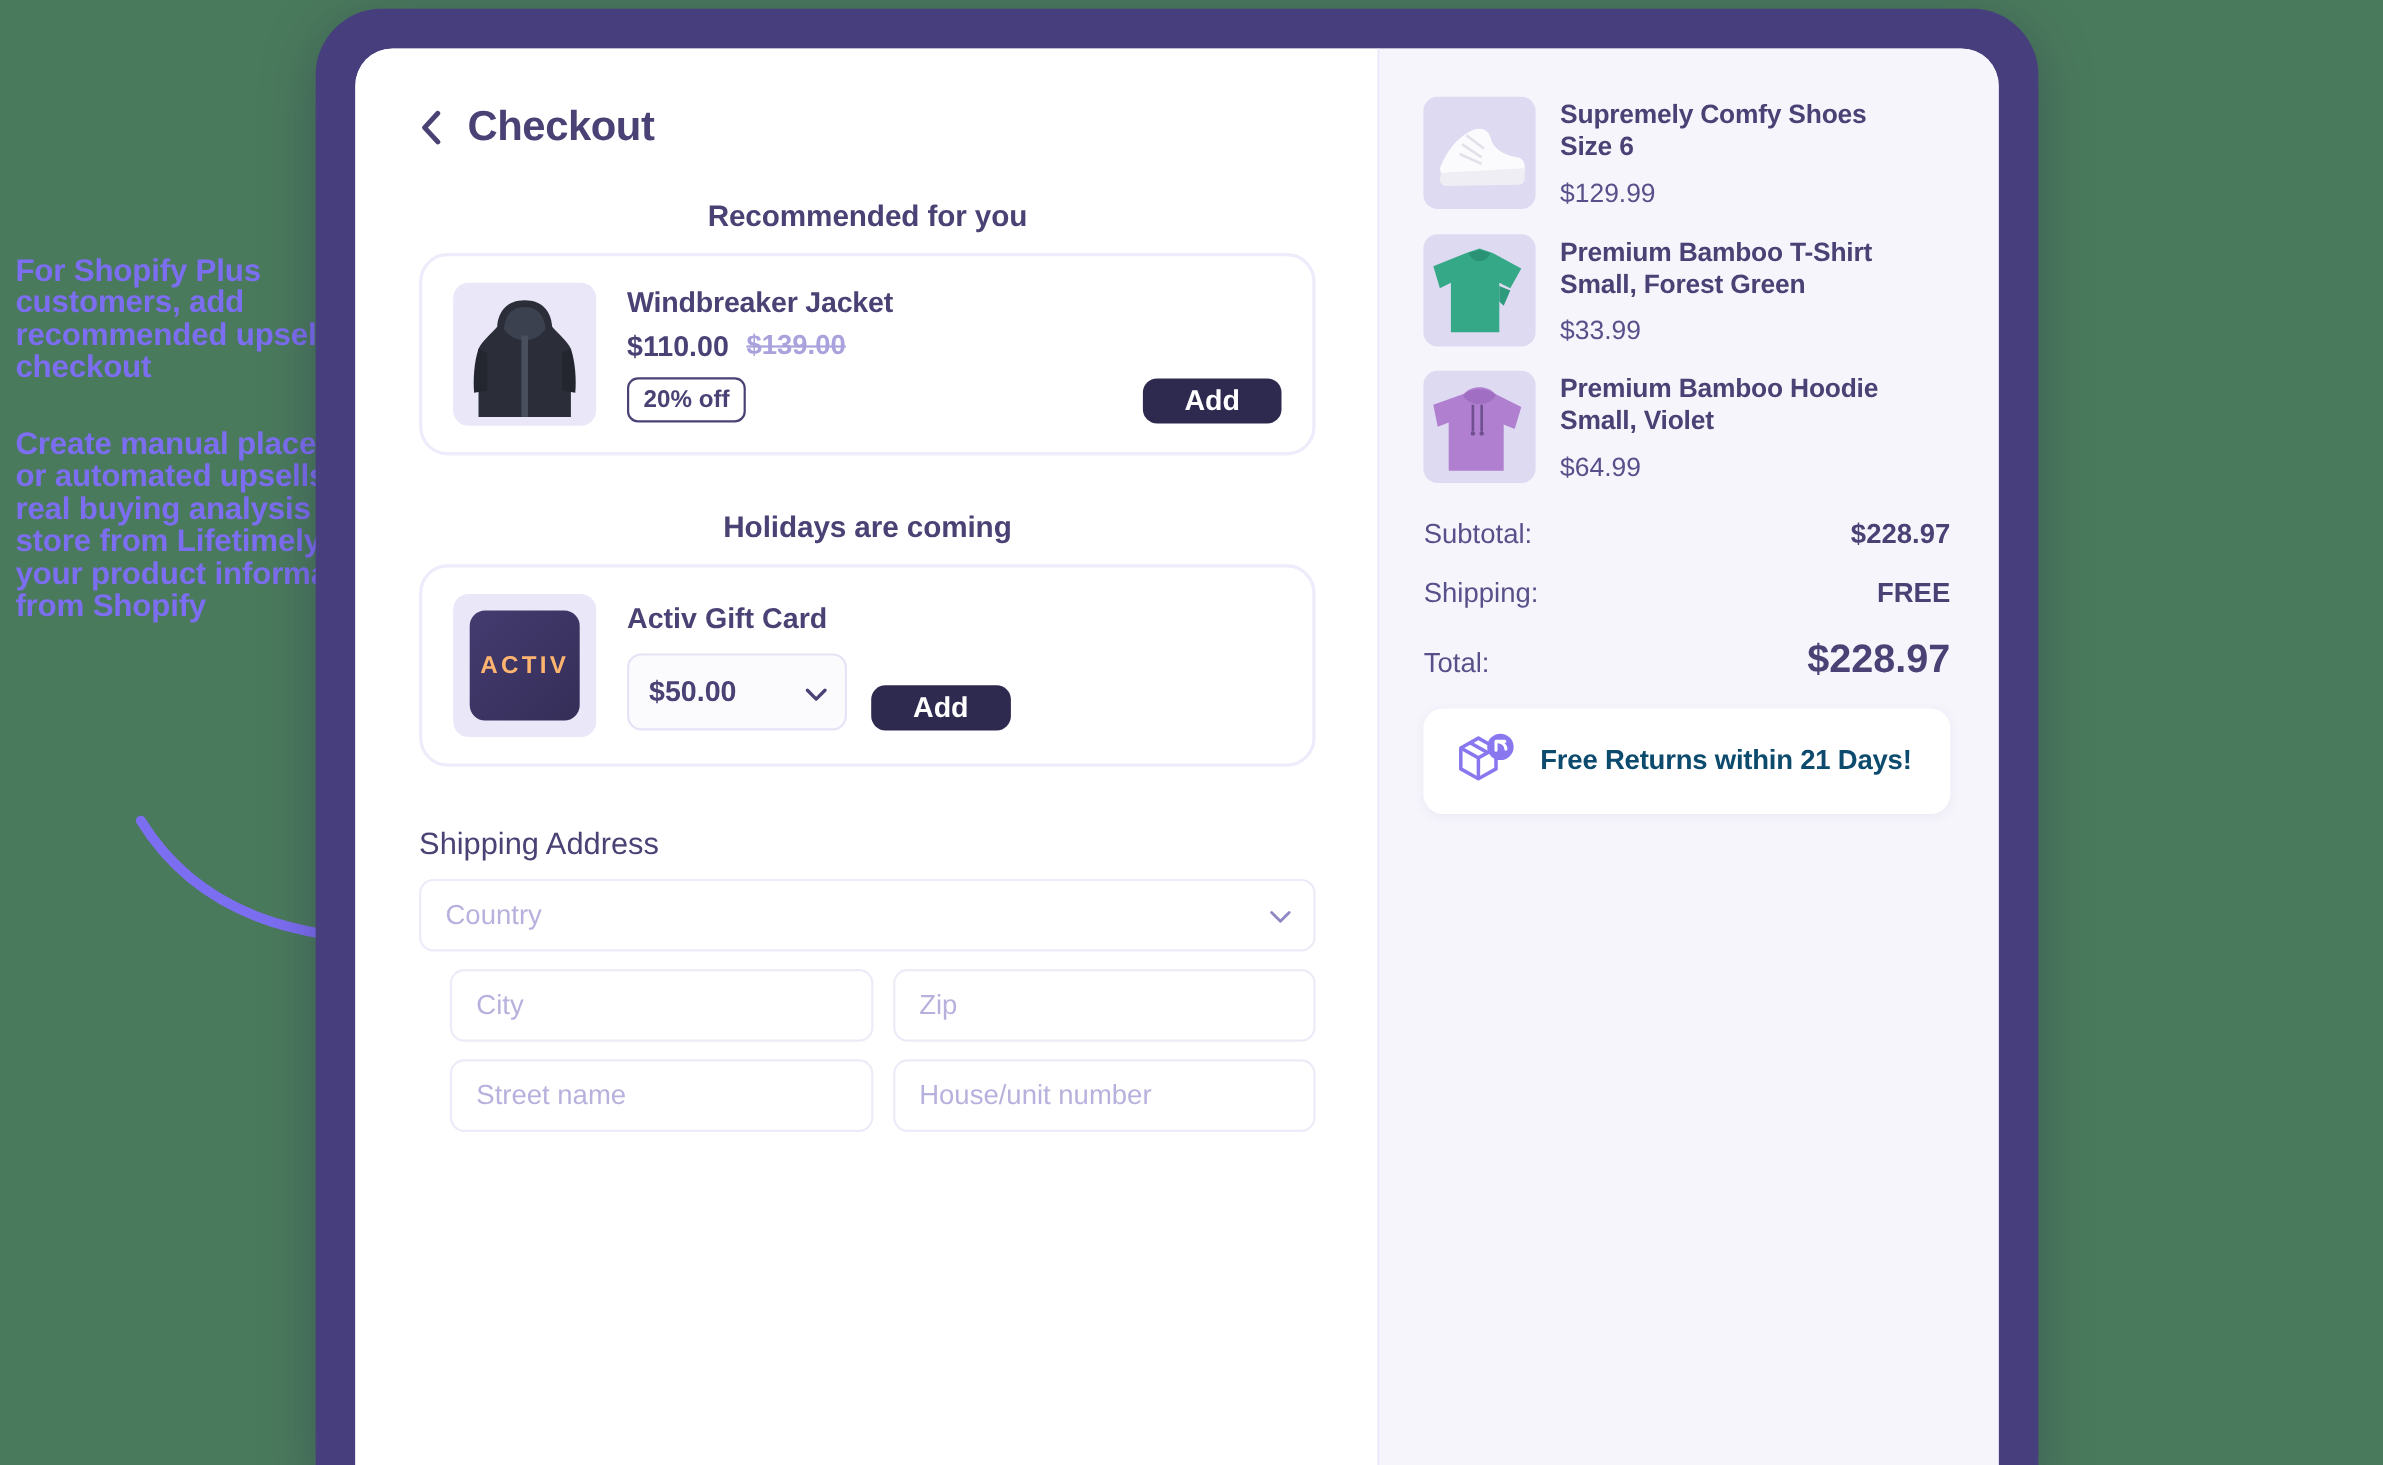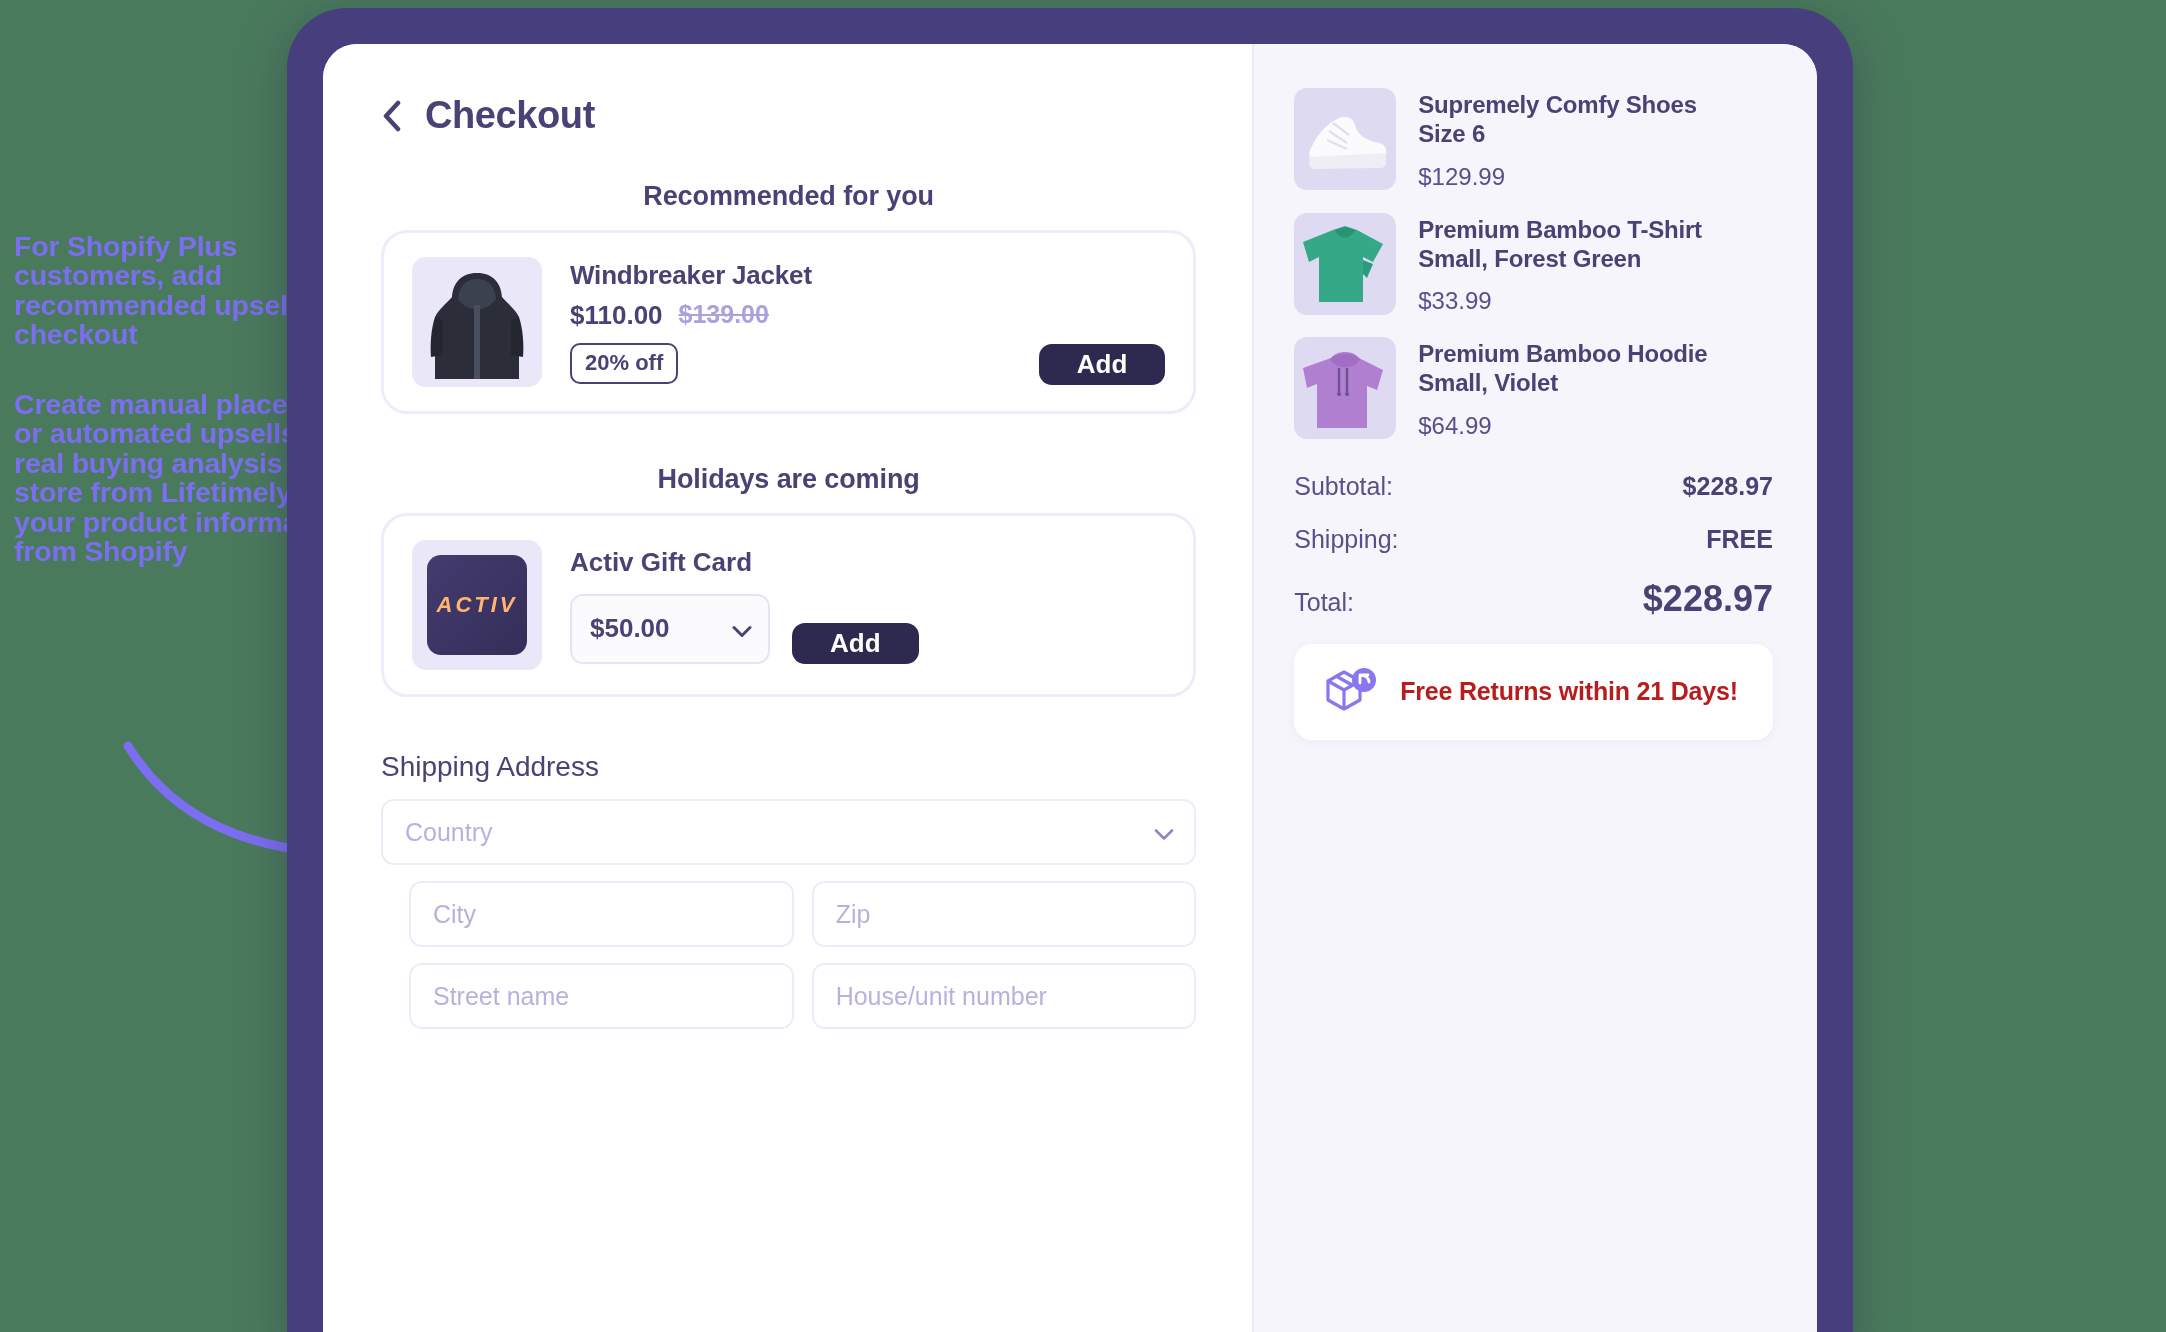--- a/index.html
+++ b/index.html
@@ -125,21 +125,21 @@
     padding: 0 18px;
     font-size: 26px; font-weight: 700; color: #4a4275;
     cursor: pointer;
   }
   .select-amount .caret { position: absolute; right: 16px; top: 50%; transform: translateY(-50%); }
   .activ-card {
     width: 100px; height: 100px;
     border-radius: 14px;
     background: linear-gradient(135deg,#443b6f 0%,#352e58 100%);
     display: flex; align-items: center; justify-content: center;
-    color: #ffb570; font-weight: 800; font-size: 22px; letter-spacing: 3px; font-style: italic;
+    color: #ffb570; font-weight: 800; font-size: 22px; letter-spacing: 3px;
   }
 
   
   .ship-title {
     font-size: 28px; color: #4a4275; font-weight: 400;
     margin-top: 54px; margin-bottom: 16px;
   }
   .field {
     border: 2px solid #ecebf7; border-radius: 13px;
     height: 66px; background: #fff;
@@ -177,21 +177,21 @@
 
   .returns {
     margin-top: 14px;
     background: #ffffff;
     border-radius: 18px;
     height: 96px;
     display: flex; align-items: center; gap: 20px;
     padding: 0 28px;
     box-shadow: 0 2px 10px rgba(74,66,117,.06);
   }
-  .returns-text { font-size: 25px; font-weight: 800; color: #b91c1c; letter-spacing: -0.2px; }
+  .returns-text { font-size: 25px; font-weight: 800; color: #0c4a6e; letter-spacing: -0.2px; }
 </style>
 </head>
 <body>
 
 <div class="stage">
 
   <div class="annot">
     <p>For Shopify Plus customers, add recommended upsells at checkout</p>
     <div class="gap"></div>
     <p>Create manual placements, or automated upsells using real buying analysis of your store from Lifetimely, or your product information from Shopify</p>

